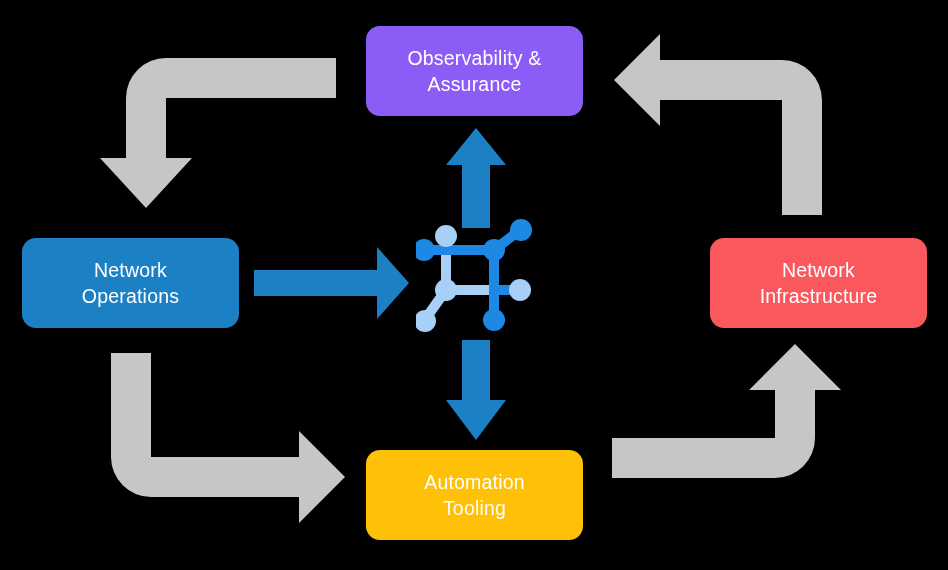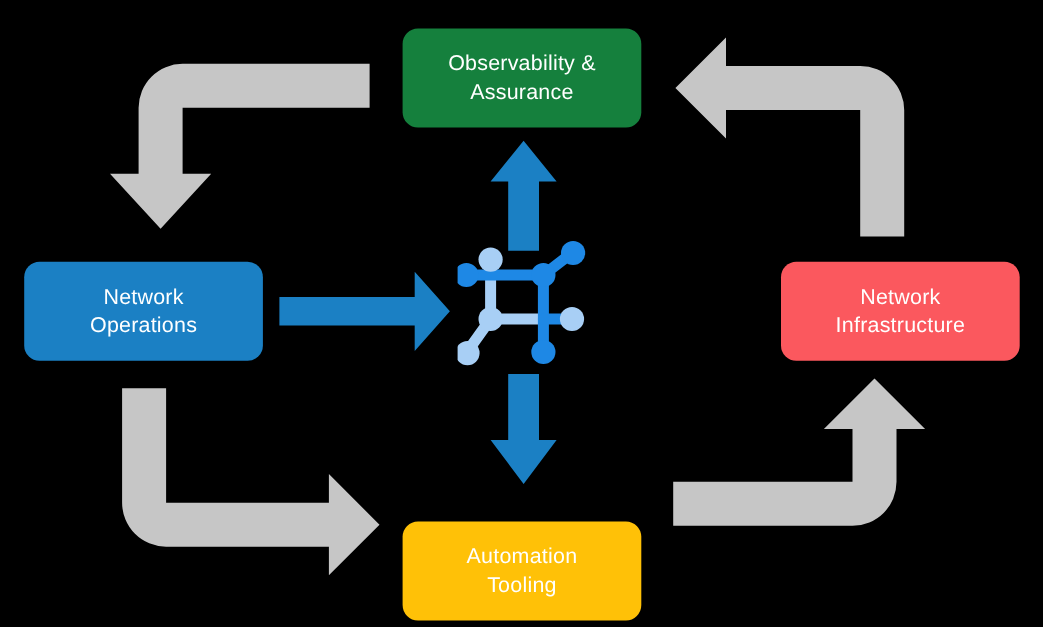--- a/index.html
+++ b/index.html
@@ -143,25 +143,25 @@
     </g>
 
     <g fill="#1E88E5">
       <circle cx="8" cy="32" r="11"></circle>
       <circle cx="78" cy="32" r="11"></circle>
       <circle cx="105" cy="12" r="11"></circle>
       <circle cx="78" cy="102" r="11"></circle>
     </g>
   </svg>
 
-  <div class="node-box" id="box-observability" style="background: #15803d;">Observability &amp;
+  <div class="node-box" id="box-observability" style="background: #8b5cf6;">Observability &amp;
 Assurance</div>
 
   <div class="node-box" id="box-operations" style="background: rgb(27, 128, 196);">Network
 Operations</div>
 
   <div class="node-box" id="box-infrastructure" style="background: rgb(251, 88, 94);">Network
 Infrastructure</div>
 
-  <div class="node-box" id="box-automation" style="background: rgb(255, 193, 7); margin-top: 24px;">Automation
+  <div class="node-box" id="box-automation" style="background: rgb(255, 193, 7);">Automation
 Tooling</div>
 
 </div>
 
 </body></html>

